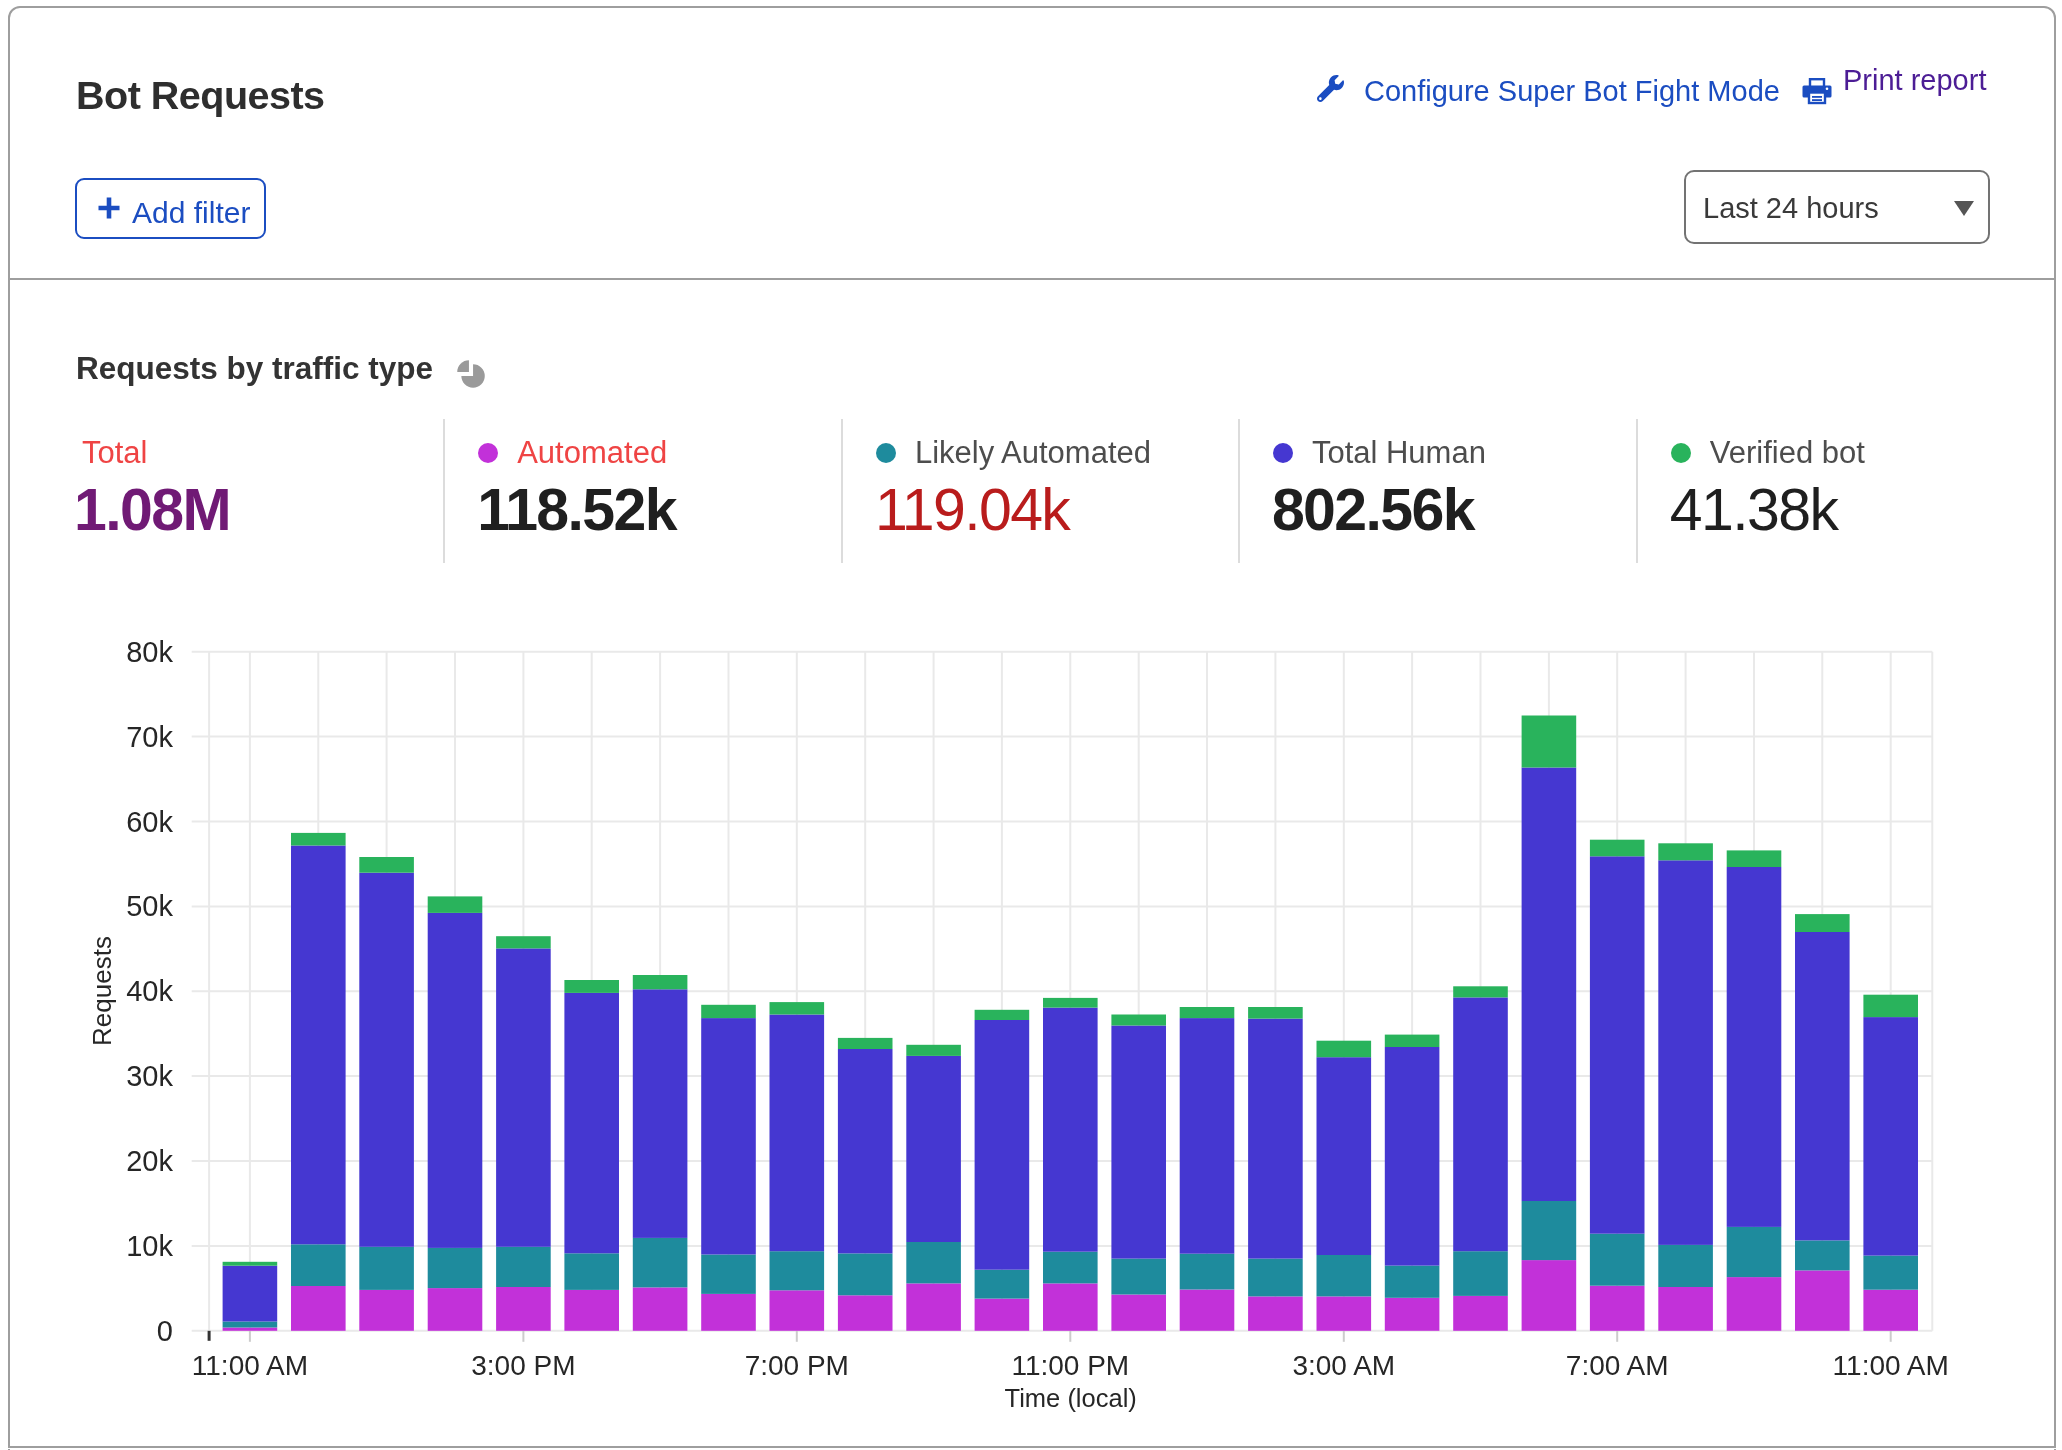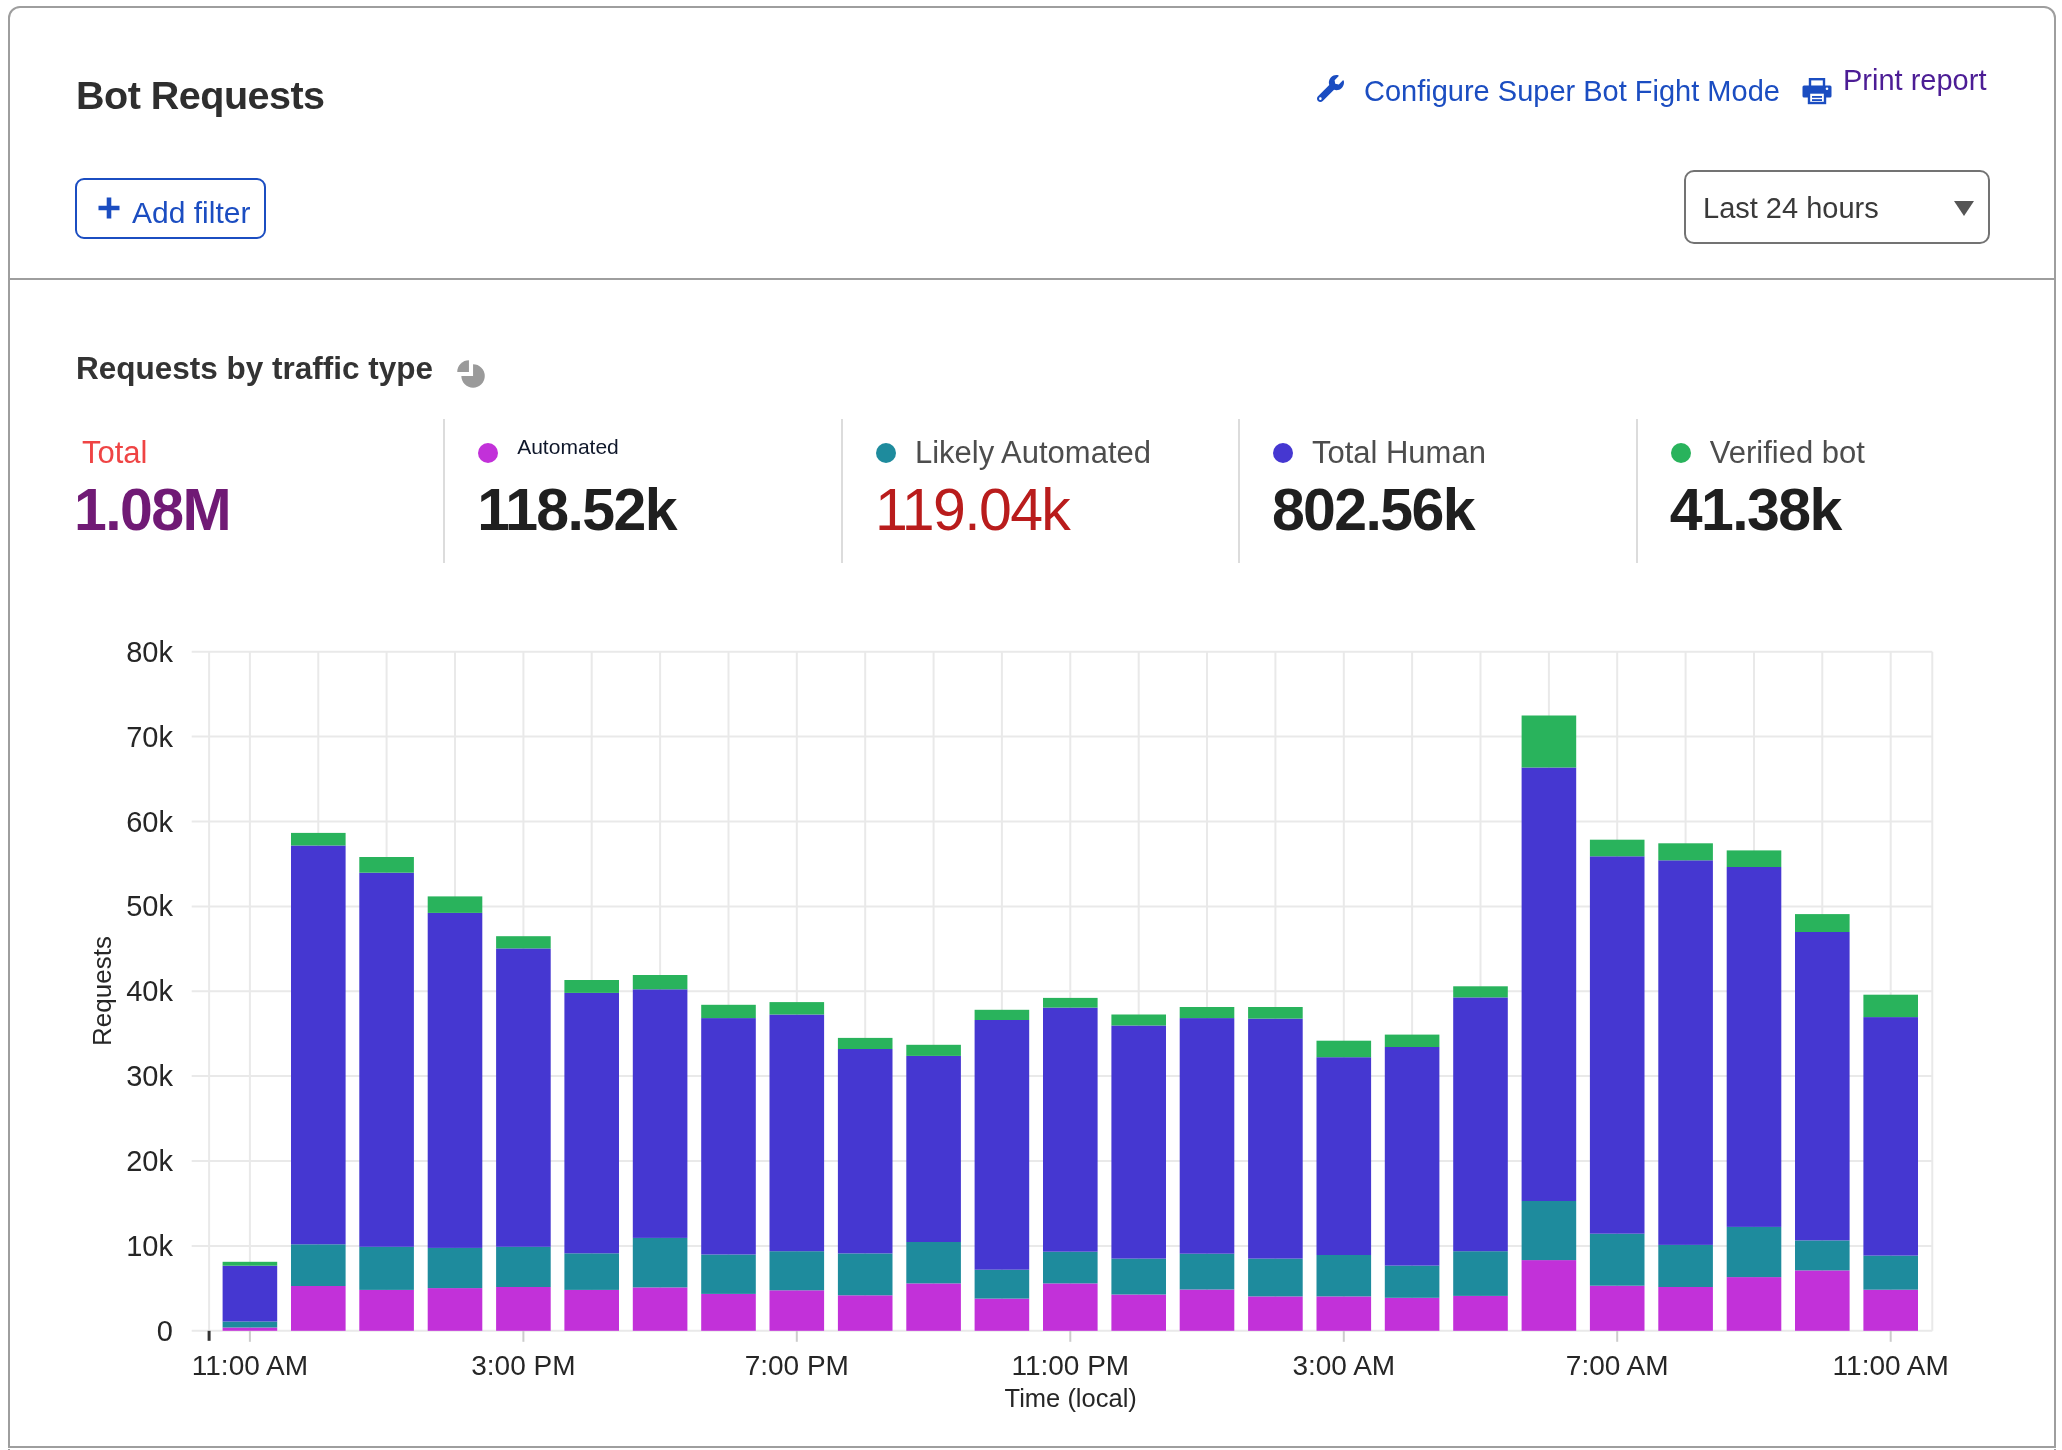--- a/index.html
+++ b/index.html
@@ -42,31 +42,31 @@
 
 <div class="abs" style="left:76px;top:350px;font-size:31.5px;font-weight:700;color:#333">Requests by traffic type</div>
 <svg style="position:absolute;left:457px;top:359.5px" width="29" height="29" viewBox="0 0 26 26">
     <path fill="#9a9a9a" d="M14.4 14.4 L14.4 3.9 A10.5 10.5 0 1 1 3.9 14.4 Z"></path>
     <path fill="#9a9a9a" d="M10.7 10.7 L10.7 0.2 A10.5 10.5 0 0 0 0.2 10.7 Z"></path>
   </svg>
 
 <div style="position:absolute;left:82.0px;top:434.5px;font-size:31px;color:#ef4444">Total</div>
 <div style="position:absolute;left:74.0px;top:476px;font-size:59px;font-weight:700;color:#701a75;letter-spacing:-1.6px">1.08M</div>
 <div style="position:absolute;left:478.2px;top:443px;width:20px;height:20px;border-radius:50%;background:#c231d9"></div>
-<div style="position:absolute;left:517.2px;top:434.5px;font-size:21px;color:#0f172a">Automated</div>
+<div style="position:absolute;left:517.2px;top:434.5px;font-size:31px;color:#ef4444">Automated</div>
 <div style="position:absolute;left:477.2px;top:476px;font-size:59px;font-weight:700;color:#1f1f1f;letter-spacing:-1.6px">118.52k</div>
 <div style="position:absolute;left:875.9px;top:443px;width:20px;height:20px;border-radius:50%;background:#1e8b9d"></div>
 <div style="position:absolute;left:914.9px;top:434.5px;font-size:31px;color:#4d4d4d">Likely Automated</div>
 <div style="position:absolute;left:874.9px;top:476px;font-size:59px;font-weight:400;color:#b91c1c;letter-spacing:-1.6px">119.04k</div>
 <div style="position:absolute;left:1272.9px;top:443px;width:20px;height:20px;border-radius:50%;background:#4537d1"></div>
 <div style="position:absolute;left:1311.9px;top:434.5px;font-size:31px;color:#4d4d4d">Total Human</div>
 <div style="position:absolute;left:1271.9px;top:476px;font-size:59px;font-weight:700;color:#1f1f1f;letter-spacing:-1.6px">802.56k</div>
 <div style="position:absolute;left:1670.8px;top:443px;width:20px;height:20px;border-radius:50%;background:#29b35c"></div>
 <div style="position:absolute;left:1709.8px;top:434.5px;font-size:31px;color:#4d4d4d">Verified bot</div>
-<div style="position:absolute;left:1669.8px;top:476px;font-size:59px;font-weight:700;color:#1f1f1f;letter-spacing:-1.6px">41.38k</div>
+<div style="position:absolute;left:1669.8px;top:476px;font-size:59px;font-weight:400;color:#1f1f1f;letter-spacing:-1.6px">41.38k</div>
 <div style="position:absolute;left:443.2px;top:419px;width:2px;height:144px;background:#dcdcdc"></div>
 <div style="position:absolute;left:840.9px;top:419px;width:2px;height:144px;background:#dcdcdc"></div>
 <div style="position:absolute;left:1237.9px;top:419px;width:2px;height:144px;background:#dcdcdc"></div>
 <div style="position:absolute;left:1635.8px;top:419px;width:2px;height:144px;background:#dcdcdc"></div>
 
 <svg class="abs" style="left:0;top:0" width="2062" height="1450" font-family="&quot;Liberation Sans&quot;, sans-serif">
 <line x1="191.7" y1="651.7" x2="1932.3" y2="651.7" stroke="#e9e9e9" stroke-width="2"></line>
 <line x1="191.7" y1="736.6" x2="1932.3" y2="736.6" stroke="#e9e9e9" stroke-width="2"></line>
 <line x1="191.7" y1="821.5" x2="1932.3" y2="821.5" stroke="#e9e9e9" stroke-width="2"></line>
 <line x1="191.7" y1="906.4" x2="1932.3" y2="906.4" stroke="#e9e9e9" stroke-width="2"></line>

